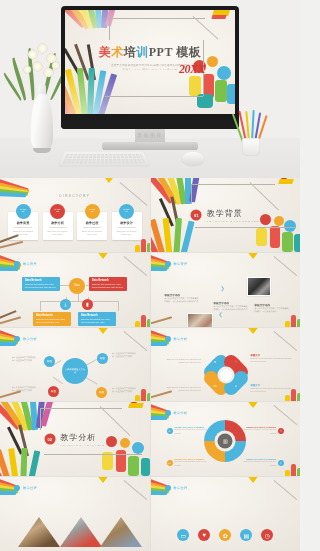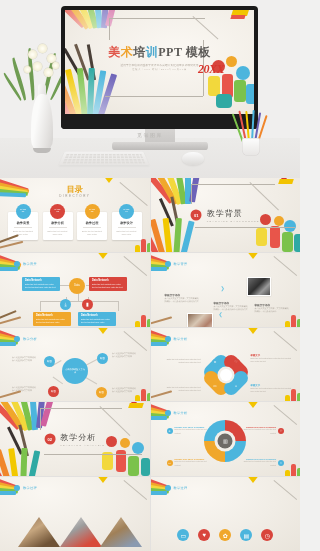--- a/index.html
+++ b/index.html
@@ -25,21 +25,21 @@
   .vase-neck { position:absolute; left:20px; top:46px; width:8px; height:16px;
     background:linear-gradient(100deg,#fafaf9,#e0dedc); border-radius:3px 3px 0 0; }
   .vase-foot { position:absolute; left:15px; top:110px; width:18px; height:5px;
     background:#bdbbb9; border-radius:0 0 6px 6px; }
   .leaf { position:absolute; background:#6f9c52; border-radius:60% 0 60% 0; transform-origin:bottom center; }
   .bloom { position:absolute; width:9px; height:9px; border-radius:50%;
     background:radial-gradient(circle at 50% 50%, #fffdf2 10%, #f6f2dd 55%, #ece6c6 100%);
     box-shadow:0 0 0 0.5px rgba(190,185,150,.5); }
 
   
-  .monitor { position:absolute; left:61px; top:6px; width:197px; height:123px;text-decoration:underline; }
+  .monitor { position:absolute; left:61px; top:6px; width:178px; height:123px;text-decoration:underline; }
   .bezel { position:absolute; inset:0; background:#1a1a1a; border-radius:4px; padding:4px 4px 9px 4px; }
   .screen { position:relative; width:100%; height:104px; overflow:hidden; background:#f4f1ec; }
   .chinrest { position:absolute; left:0; right:0; bottom:0; height:9px; background:#1d1d1d; border-radius:0 0 4px 4px; }
   .stand-neck { position:absolute; left:50%; transform:translateX(-50%); top:123px; width:30px; height:16px;
     background:linear-gradient(#d6d4d2,#c8c6c4); }
   .stand-base { position:absolute; left:50%; transform:translateX(-50%); top:136px; width:96px; height:8px;
     background:linear-gradient(#d9d7d5,#bcbab8); border-radius:3px/6px; }
 
   
   .art-paper { position:absolute; inset:0; background:
@@ -293,21 +293,20 @@
       <div class="corner-pencils">
         <div class="cp" style="left:-4px;top:2px;width:40px;background:#e8554a;transform:rotate(18deg)"></div>
         <div class="cp" style="left:-4px;top:6px;width:40px;background:#f0a72b;transform:rotate(14deg)"></div>
         <div class="cp" style="left:-4px;top:10px;width:38px;background:#f2d83c;transform:rotate(10deg)"></div>
         <div class="cp" style="left:-4px;top:14px;width:38px;background:#7bc24b;transform:rotate(6deg)"></div>
         <div class="cp" style="left:-4px;top:18px;width:36px;background:#4cb5dd;transform:rotate(2deg)"></div>
       </div>
       <div class="tri-yellow" style="right:34px;top:-4px;"></div>
       <div class="diag" style="right:-6px;top:4px;width:36px;transform:rotate(40deg)"></div>
 
-      <div class="dir-title">目录</div>
       <div class="dir-sub">DIRECTORY</div>
 
       <div class="dir-items">
         <div class="dir-item">
           <div class="dir-circle dc-a">
             <span class="n1">PART</span>
             <span class="n2">01</span>
           </div>
           <div class="dir-card">
             <div class="dir-card-t">教学背景</div>

